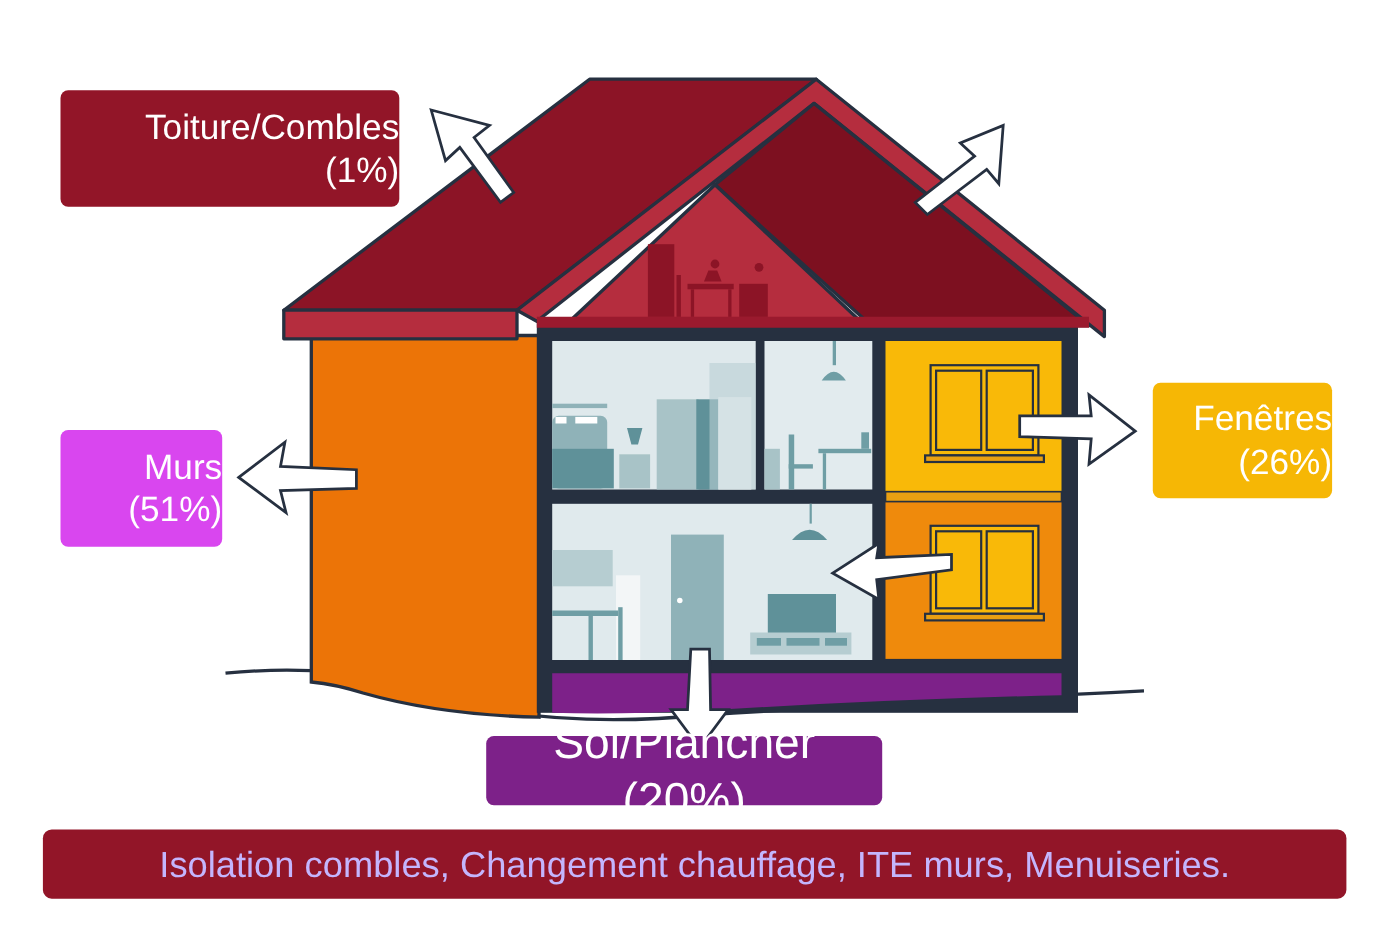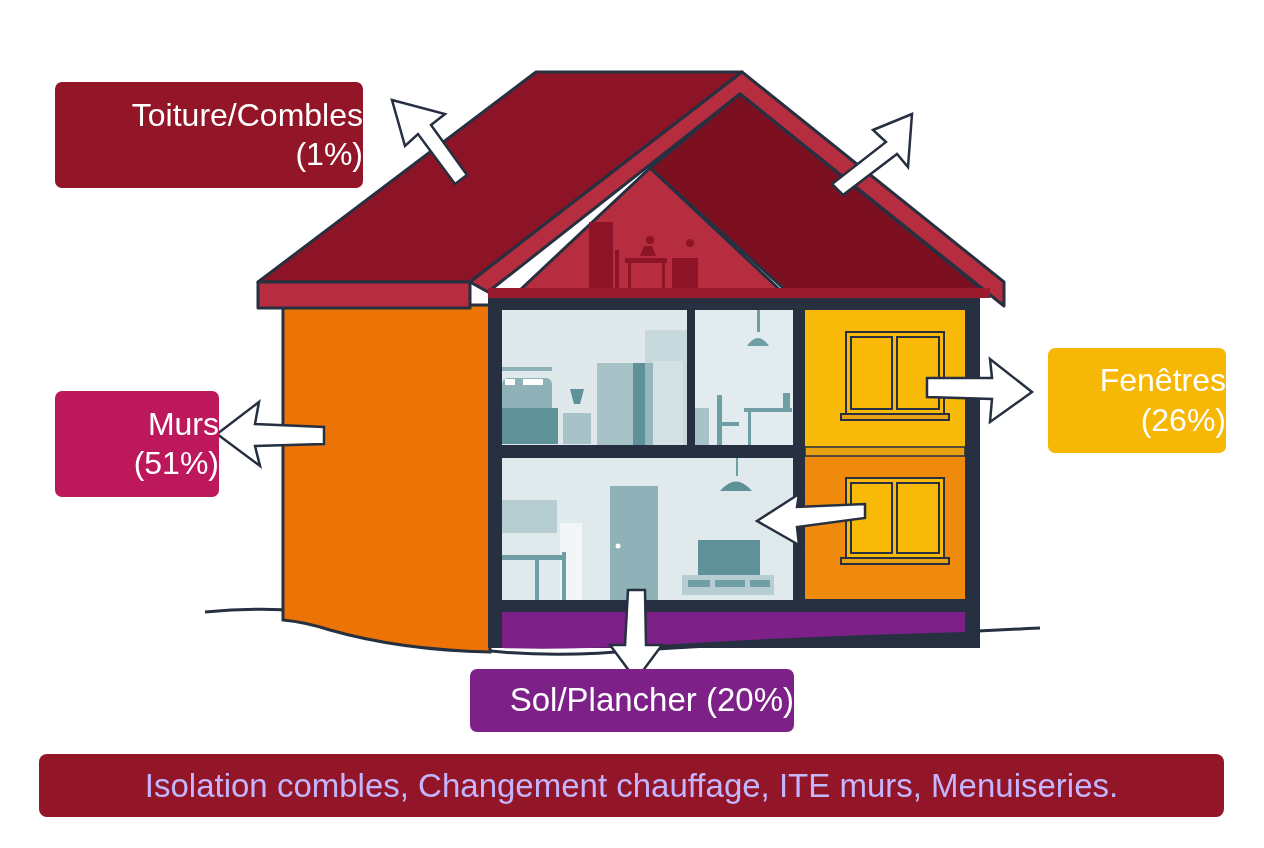--- a/index.html
+++ b/index.html
@@ -1,22 +1,22 @@
 <!DOCTYPE html>
 <html><head>
 <meta charset="utf-8">
 <style>
   html,body{margin:0;padding:0;background:#ffffff;}
   body{width:1264px;height:848px;position:relative;overflow:hidden;font-family:"Liberation Sans",sans-serif;}
   .label{position:absolute;color:#fff;text-align:center;border-radius:7px;line-height:1.22;display:flex;flex-direction:column;align-items:flex-end;justify-content:center;font-size:32px;}
   .label span{display:block;}
   #lbl-roof{left:55px;top:82px;width:308px;height:106px;background:#921528;}
-  #lbl-walls{left:55px;top:391px;width:164px;height:106px;background:#be185d;}
-  #lbl-windows{left:1048px;top:348px;width:178px;height:105px;background:#f6b705;}
-  #lbl-floor{left:470px;top:669px;width:324px;height:63px;background:#7d2189;font-size:33px;}
+  #lbl-walls{left:55px;top:391px;width:147px;height:106px;background:#d946ef;}
+  #lbl-windows{left:1048px;top:348px;width:163px;height:105px;background:#f6b705;}
+  #lbl-floor{left:442px;top:669px;width:360px;height:63px;background:#7d2189;font-size:42px;}
   #banner{position:absolute;left:39px;top:754px;width:1185px;height:63px;background:#921528;border-radius:8px;color:#c4b5fd;font-size:33px;display:flex;align-items:center;justify-content:center;}
   svg#house{position:absolute;left:0;top:0;}
 </style>
 </head>
 <body>
 
 <svg id="house" width="1264" height="848" viewBox="0 0 1264 848" xmlns="http://www.w3.org/2000/svg">
 
   <path d="M205 612 Q330 600 420 640 Q520 662 640 650 Q800 640 1040 628" fill="none" stroke="#263040" stroke-width="3"></path>
 

